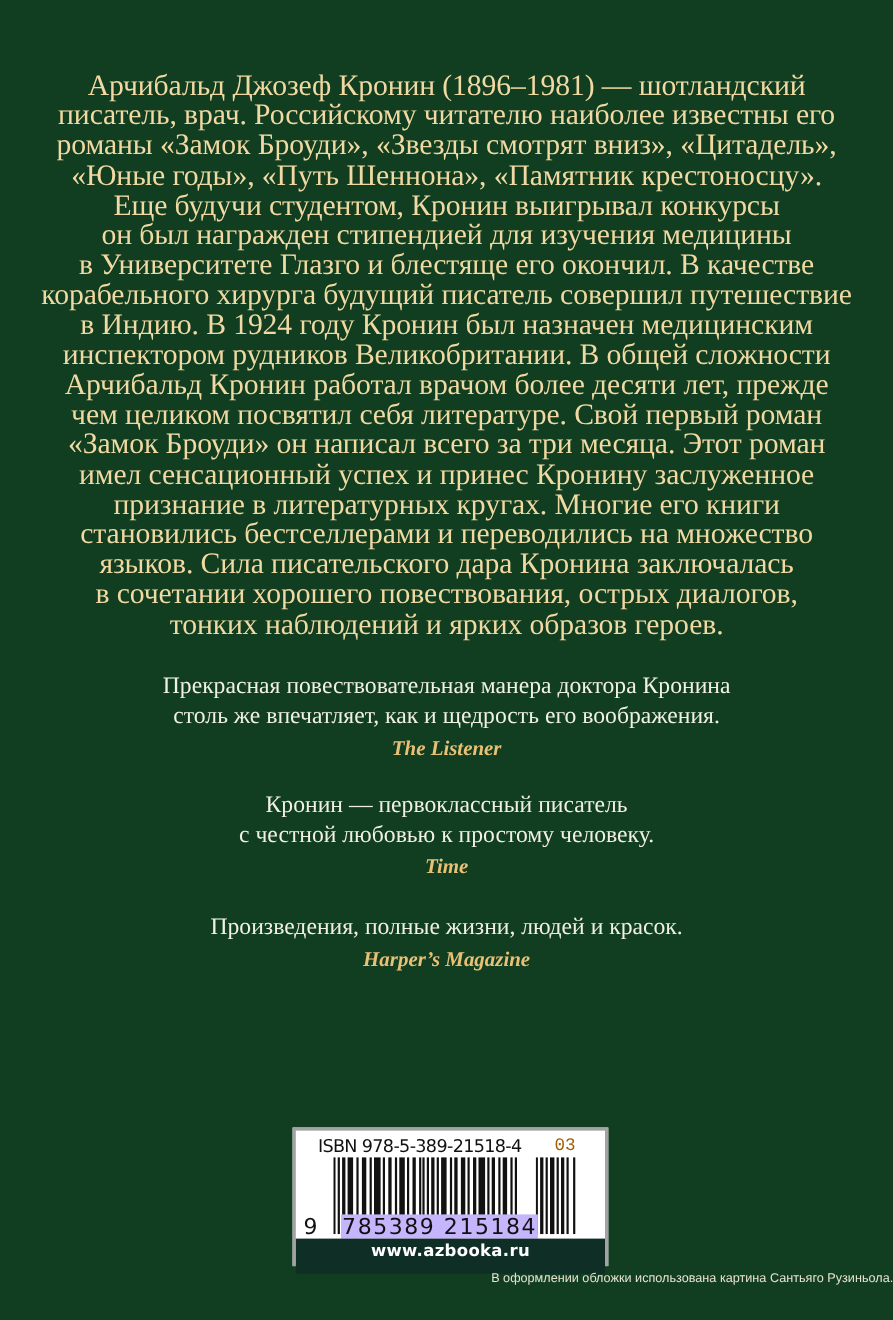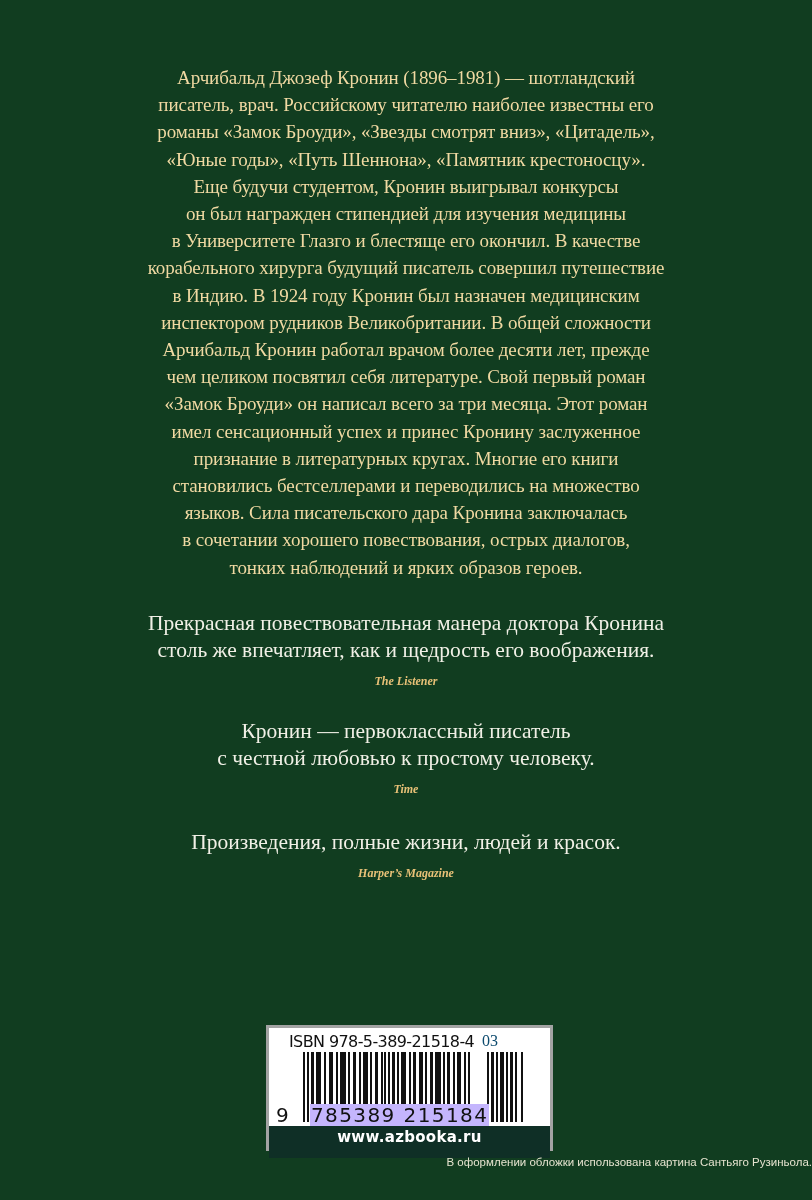--- a/index.html
+++ b/index.html
@@ -14,21 +14,21 @@
     overflow: hidden;
     font-family: "Liberation Serif", "DejaVu Serif", serif;
   }
   .bio {
     position: absolute;
     top: 64px;
     left: 0;
     width: 812px;
     text-align: center;
     color: #f0d9a2;
-    font-size: 19px;
+    font-size: 27px;
     line-height: 27.2px;
     letter-spacing: -0.1px;
   }
   .bio .line {
     display: block;
     white-space: nowrap;
   }
   .quote {
     position: absolute;
     left: 0;
@@ -40,21 +40,21 @@
     color: #f1f0e6;
     font-size: 21.5px;
     line-height: 27px;
     white-space: nowrap;
   }
   .quote .source {
     display: block;
     color: #e8c177;
     font-style: italic;
     font-weight: bold;
-    font-size: 12px;
+    font-size: 19px;
     line-height: 26px;
     margin-top: 4px;
     text-align: center;
   }
   .q1 { top: 610px; }
   .q2 { top: 718px; }
   .q3 { top: 829px; }
 
   .barcode-box {
     position: absolute;
@@ -77,25 +77,25 @@
     left: 20px;
     top: 4px;
     font-family: "DejaVu Sans", "Liberation Sans", sans-serif;
     font-size: 16px;
     letter-spacing: -0.6px;
     color: #111;
     white-space: nowrap;
   }
   .addon-text {
     position: absolute;
-    left: 213px;
+    left: 235px;
     top: 4px;
-    font-family: Liberation Serif, serif;
+    font-family: Liberation Mono, monospace;
     font-size: 16px;
-    color: #0c4a6e;
+    color: #a16207;
   }
   .bars {
     position: absolute;
     left: 34px;
     top: 24px;
     width: 170px;
     height: 70px;
   }
   .bars-addon {
     position: absolute;

